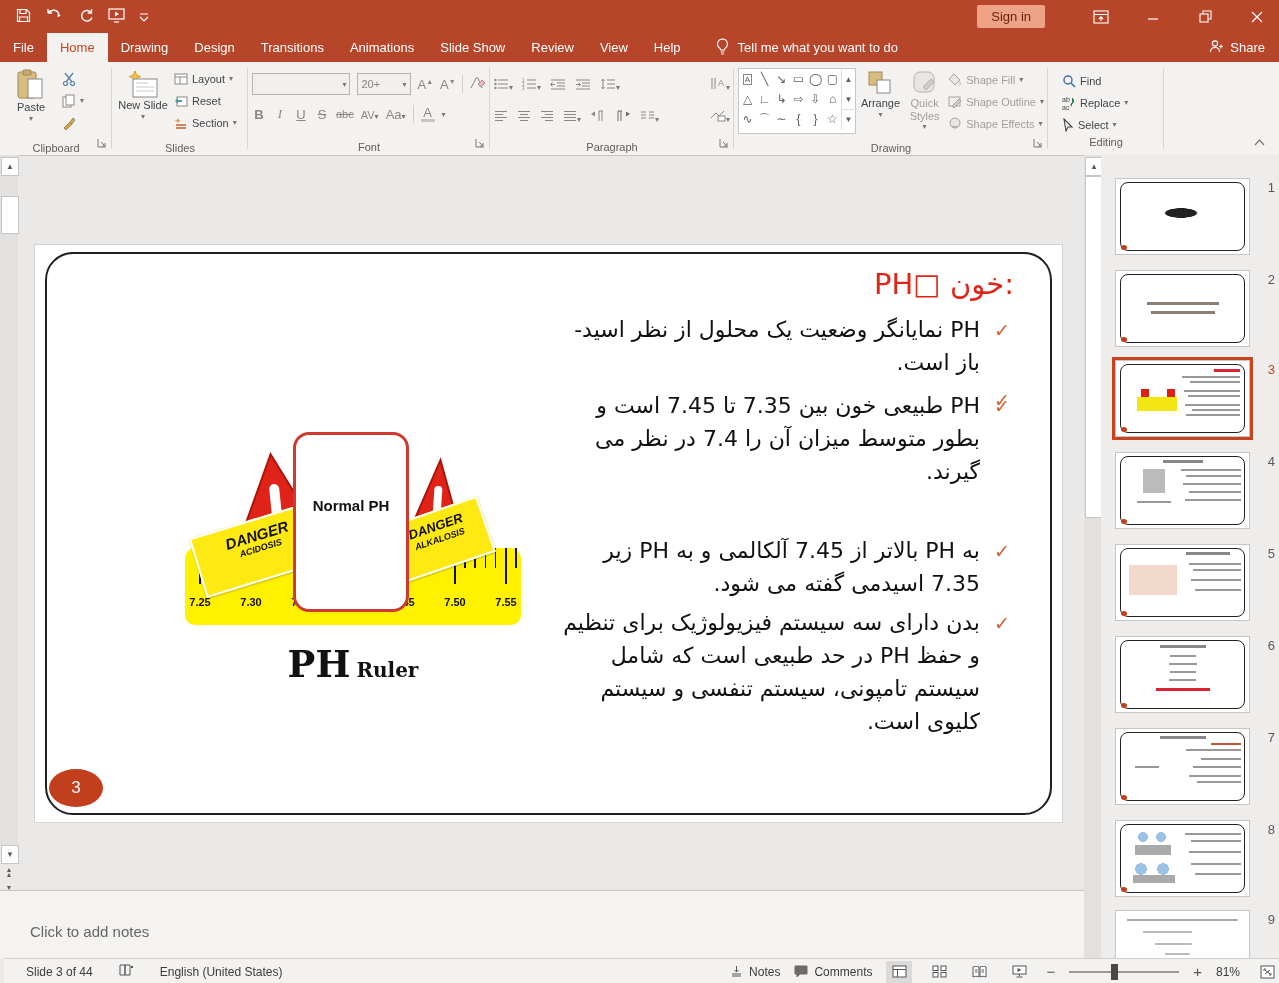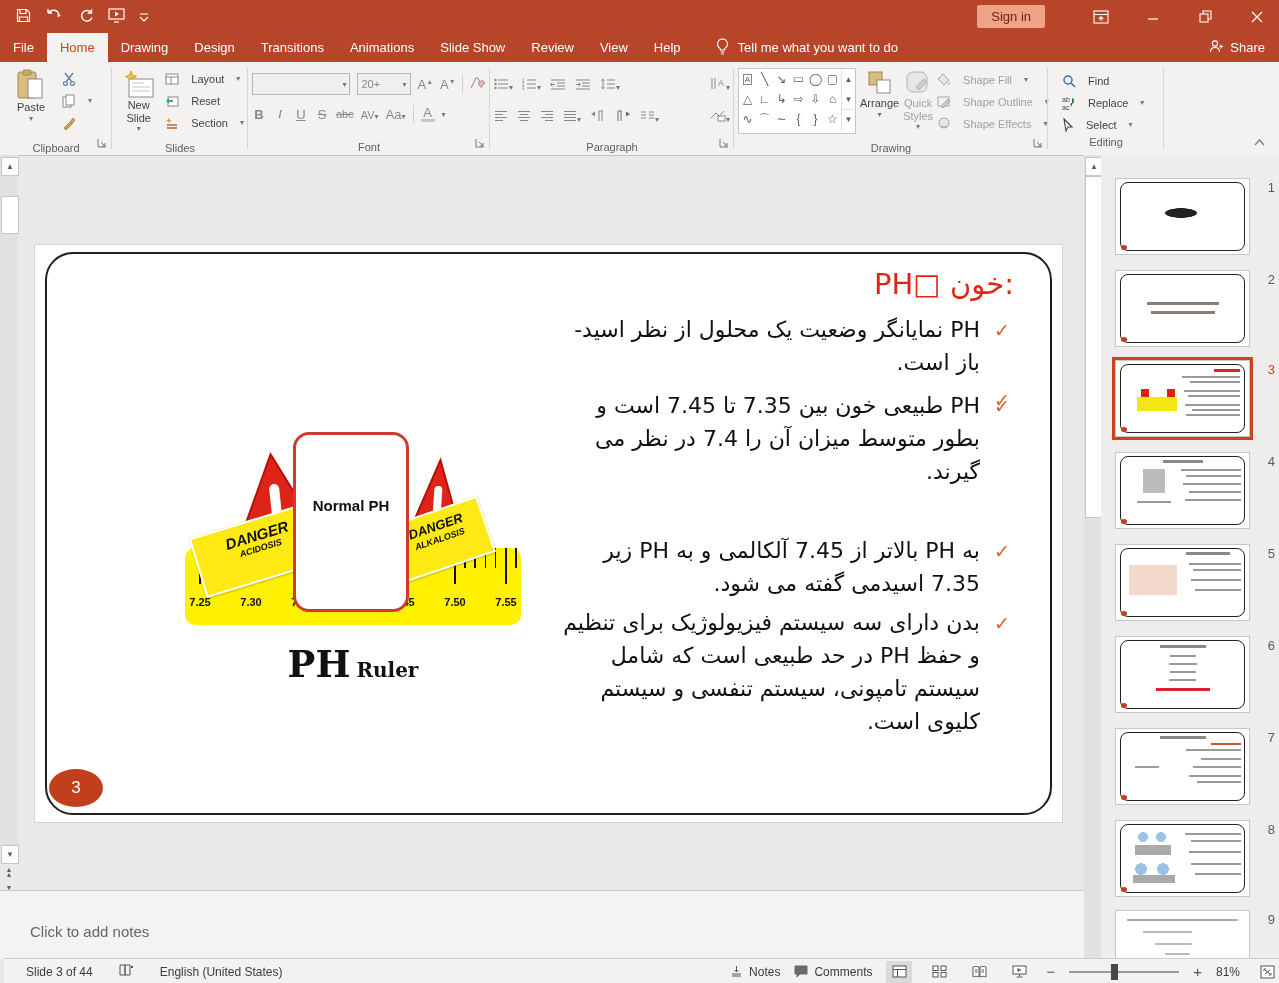--- a/index.html
+++ b/index.html
@@ -20,21 +20,21 @@
   .tellme{display:flex;align-items:center;gap:9px;margin-left:22px;cursor:text;}
   .share{position:absolute;right:14px;top:0;height:29px;display:flex;align-items:center;gap:6px;cursor:pointer;}
   
   .ribbon{position:absolute;left:0;top:62px;width:100%;height:93px;background:#f3f2f1;border-bottom:1px solid #c8c6c4;display:flex;}
   .rgroup{position:relative;display:flex;flex-direction:column;padding:4px 4px 0 4px;}
   .rgroup:after{content:"";position:absolute;right:0;top:6px;bottom:6px;width:1px;background:#d8d6d4;}
   .gbody{flex:1;display:flex;align-items:flex-start;gap:4px;}
   .glabel{height:17px;display:flex;align-items:center;justify-content:center;gap:5px;font-size:11px;color:#605e5c;}
   .bigbtn{width:54px;height:72px;display:flex;flex-direction:column;align-items:center;justify-content:flex-start;gap:0;font-size:11px;color:#444;text-align:center;cursor:pointer;line-height:1.15;padding-top:3px;}
   .smcol{display:flex;flex-direction:column;gap:5px;padding-top:4px;}
-  .smbtn{display:flex;align-items:center;gap:12px;font-size:11px;color:#444;height:17px;cursor:pointer;white-space:nowrap;}
+  .smbtn{display:flex;align-items:center;gap:4px;font-size:11px;color:#444;height:17px;cursor:pointer;white-space:nowrap;}
   .smbtn.dis{color:#a19f9d;}
   .car{font-size:8px;color:#7a7876;}
   .rrow{display:flex;align-items:center;gap:7px;height:24px;}
   .tbi{font-size:13px;color:#8a8886;cursor:pointer;min-width:14px;text-align:center;}
   .combo{height:20px;background:#f0efee;border:1px solid #b8b6b4;color:#8a8886;font-size:11px;display:flex;align-items:center;justify-content:space-between;padding:0 3px;cursor:pointer;}
   .vsep{width:1px;height:18px;background:#d0cecd;}
   .shapebox{width:126px;height:64px;background:#fff;border:1px solid #c8c6c4;display:grid;grid-template-columns:repeat(6,17px) 14px;grid-auto-rows:20px;align-items:center;justify-items:center;color:#5f5d5b;font-size:12px;margin-top:2px;}
   .shapebox .sc{border-left:1px solid #e1dfdd;width:14px;height:20px;display:flex;align-items:center;justify-content:center;font-size:8px;color:#5f5d5b;}
   .launcher{position:absolute;right:5px;bottom:3px;cursor:pointer;}
   

